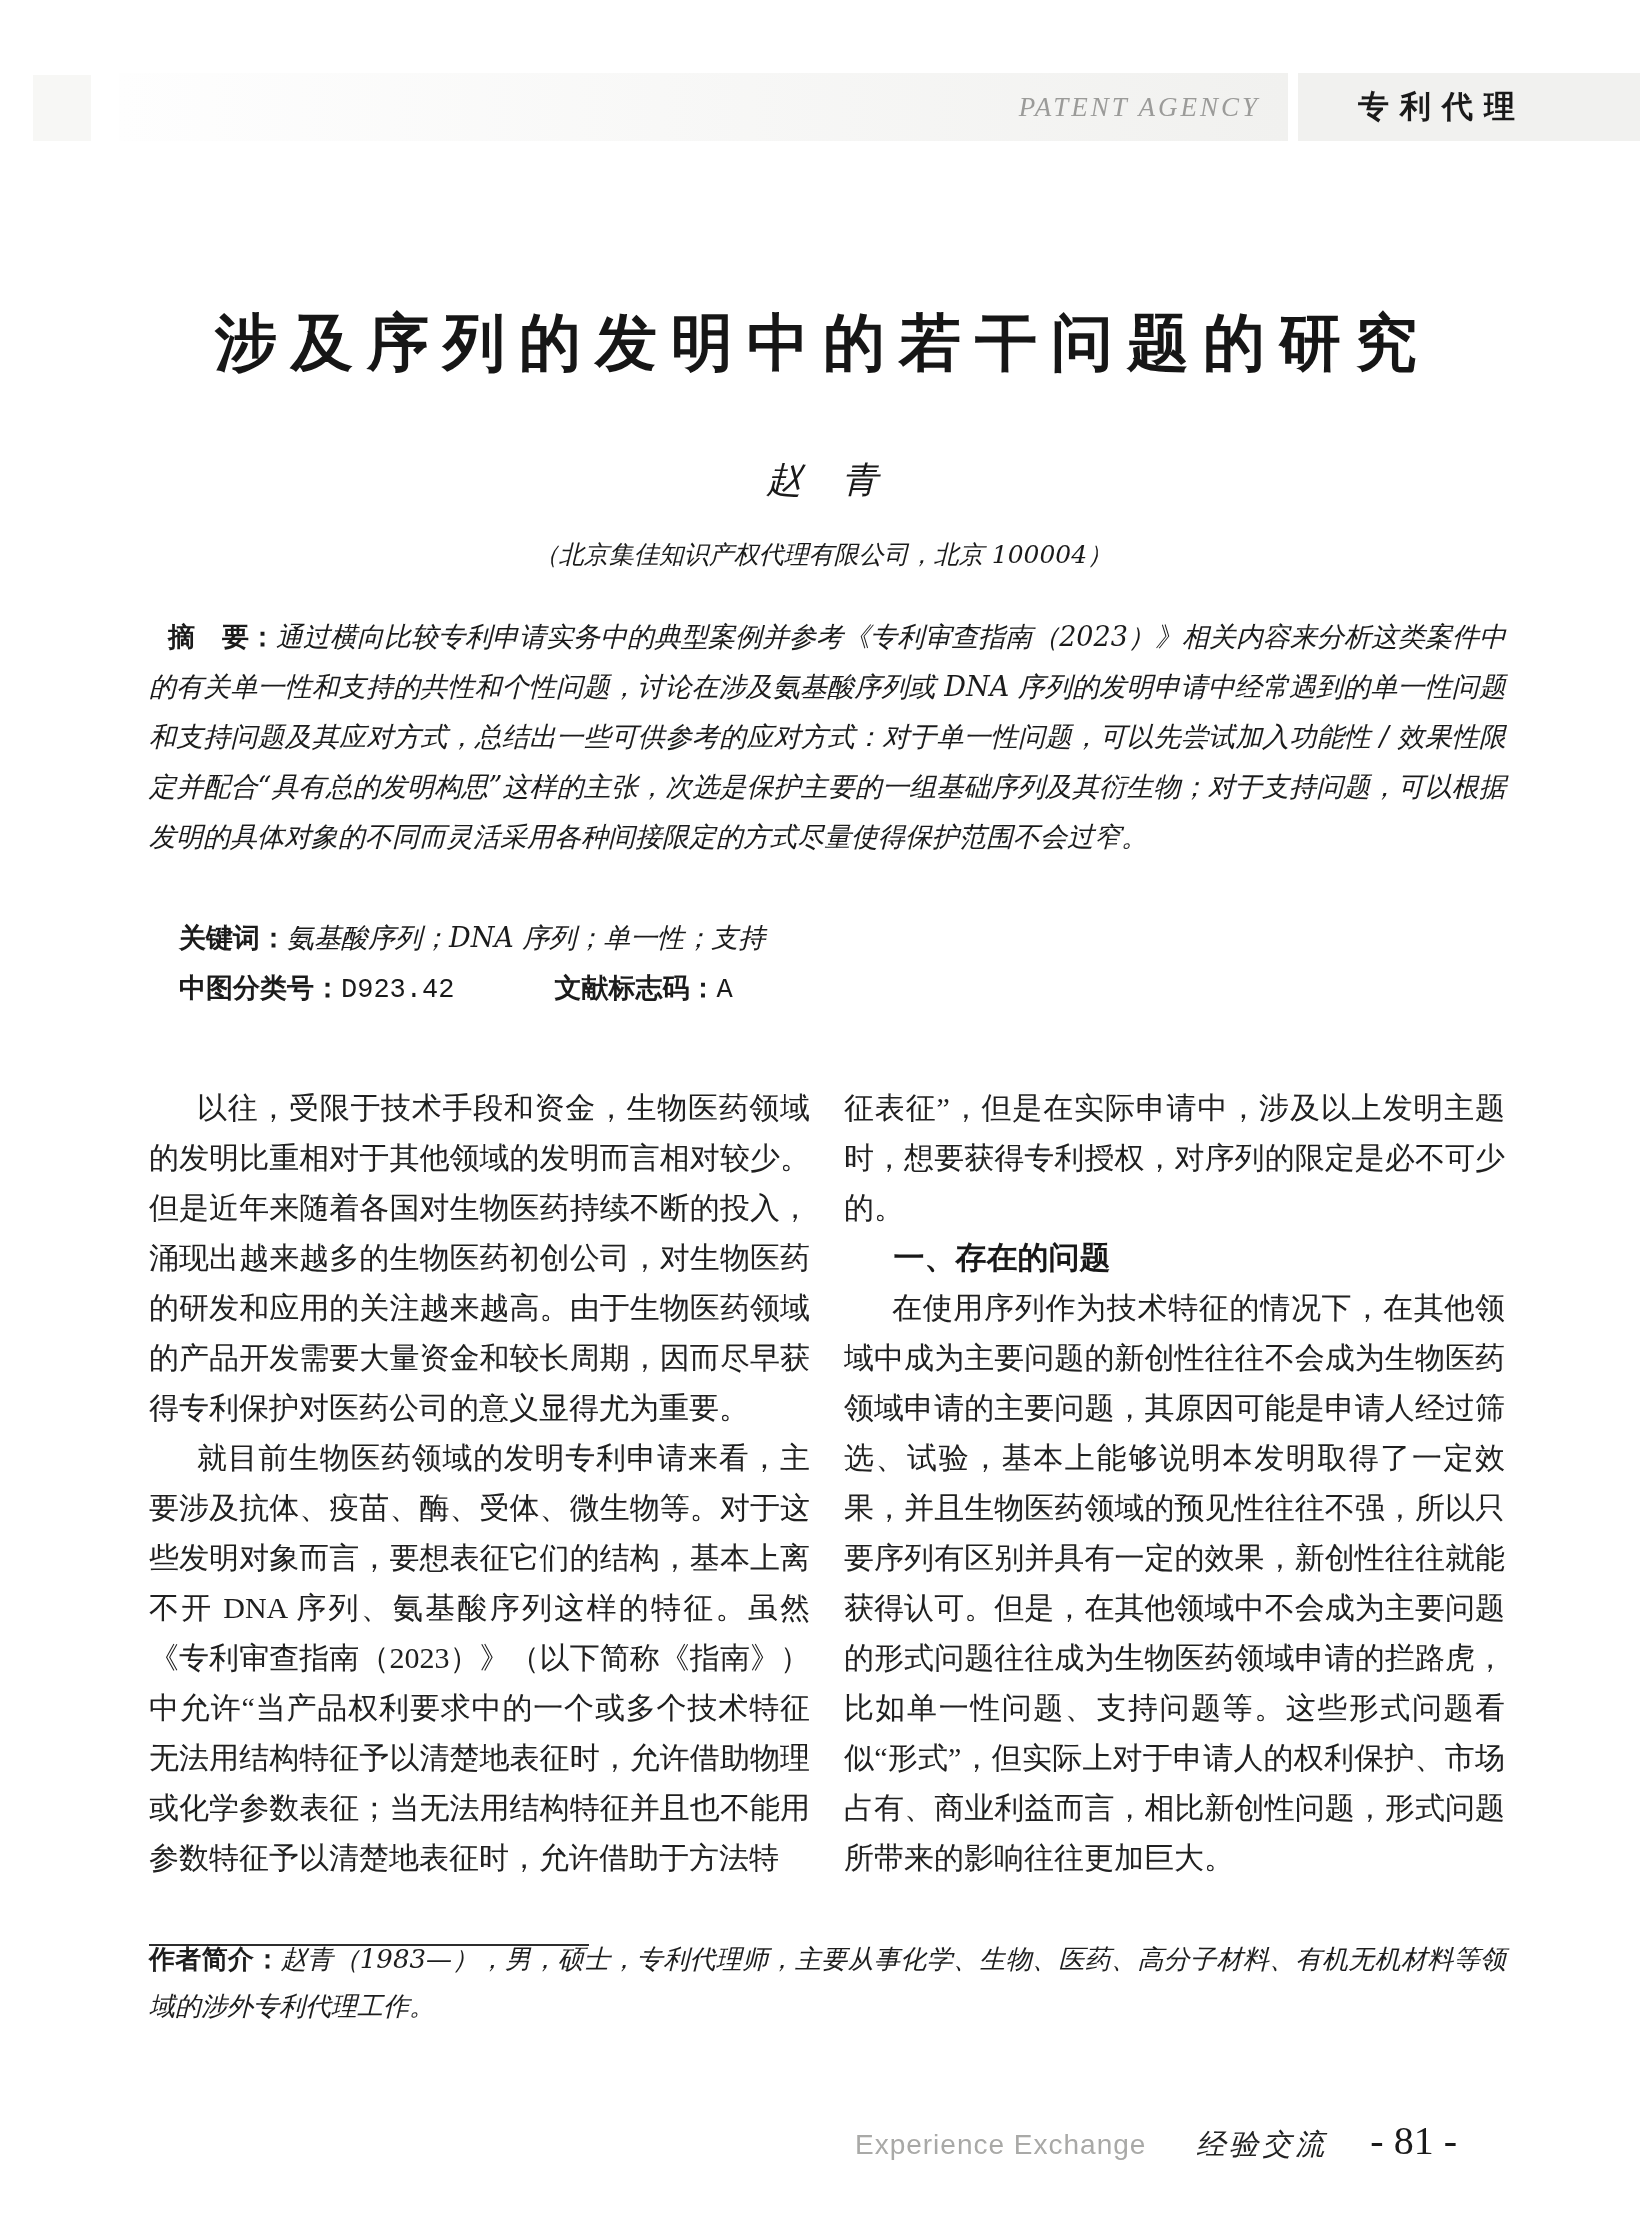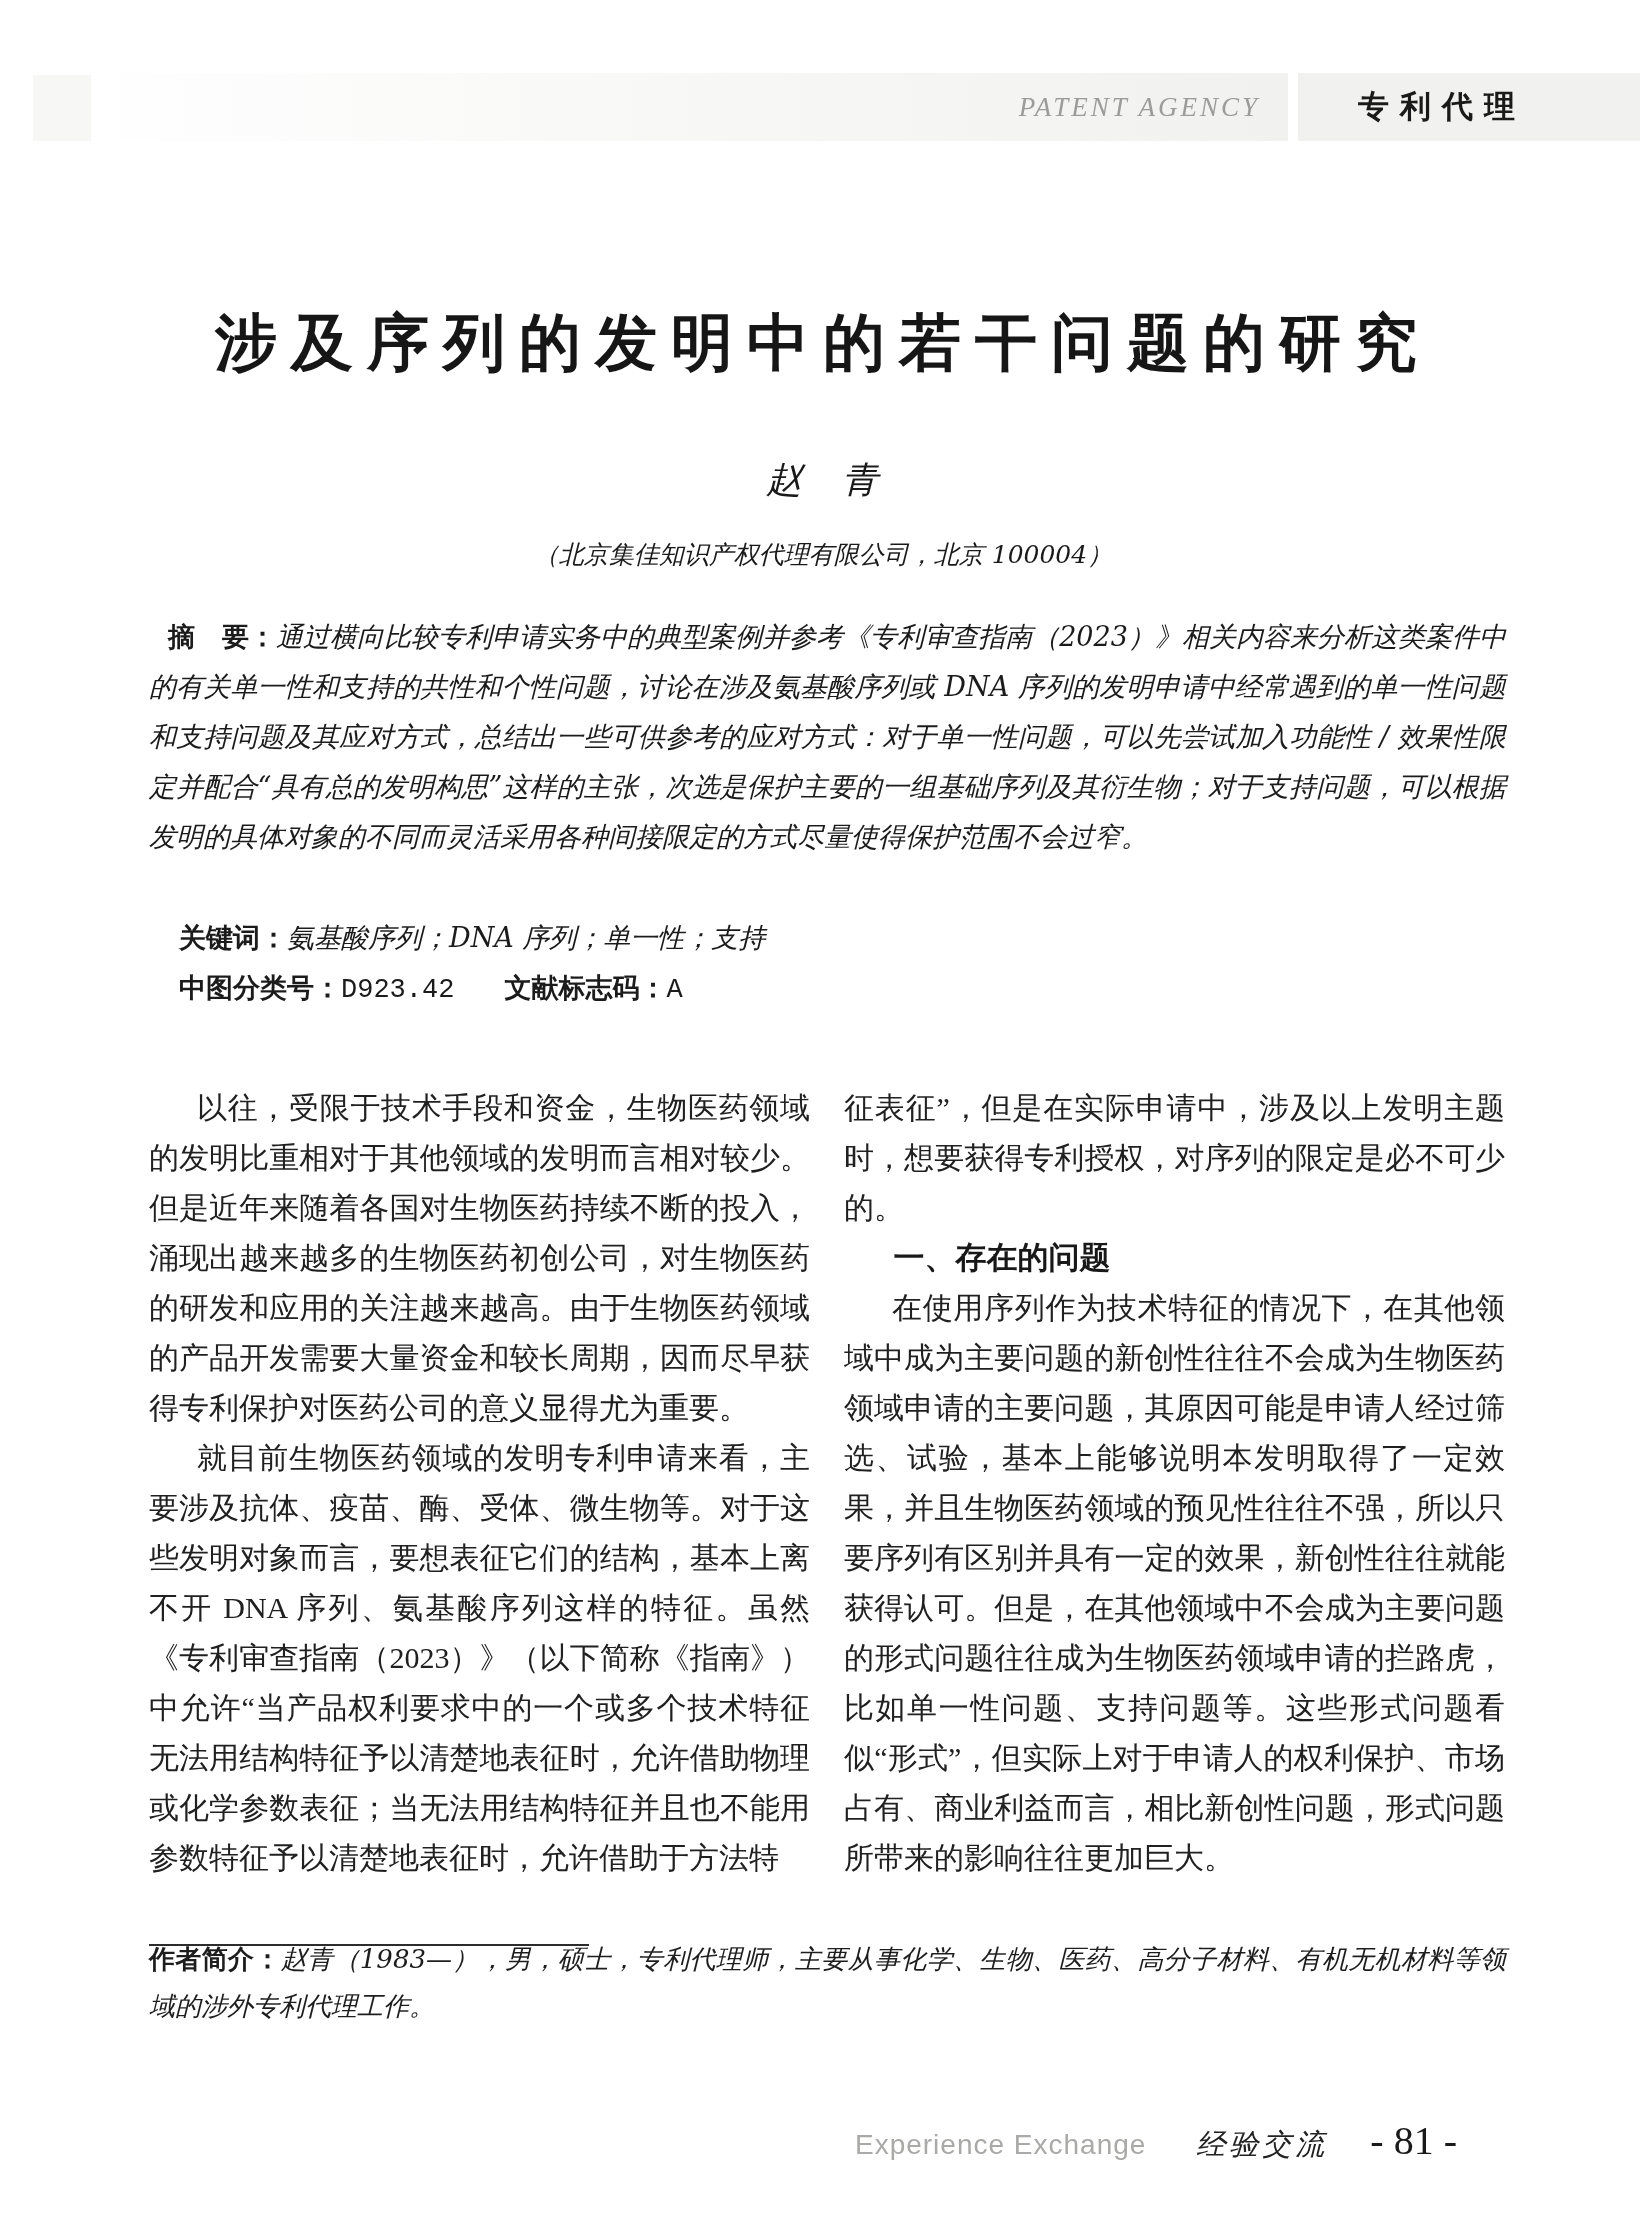--- a/index.html
+++ b/index.html
@@ -59,21 +59,21 @@
     position: absolute; left: 149px; top: 612px; width: 1357px;
     font-size: 27px; line-height: 50px; text-align: justify;
     text-indent: 0.7em; color: #1b1b1b;
   }
   .abstract .heiti { font-size: 27px; }
   .meta {
     position: absolute; left: 149px; top: 913px; width: 1357px;
     font-size: 27px; line-height: 50px; color: #1b1b1b;
   }
   .meta p { margin: 0; padding-left: 30px; }
-  .meta .gap { margin-left: 50px; }
+  .meta .gap { margin-left: 100px; }
 
   
   .col {
     position: absolute; top: 1083px; width: 661px;
     font-size: 30px; line-height: 50px; text-align: justify; color: #202020;
   }
   .col-left  { left: 149px; }
   .col-right { left: 844px; }
   .col p { margin: 0; }
   .col p.indent { text-indent: 1.6em; }

